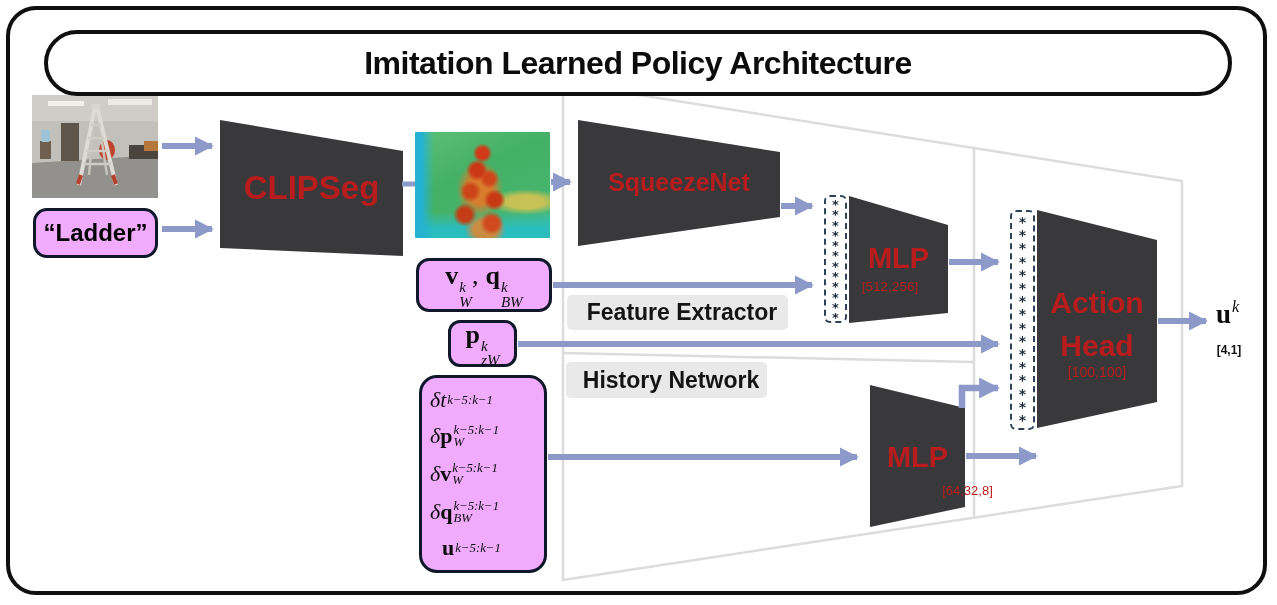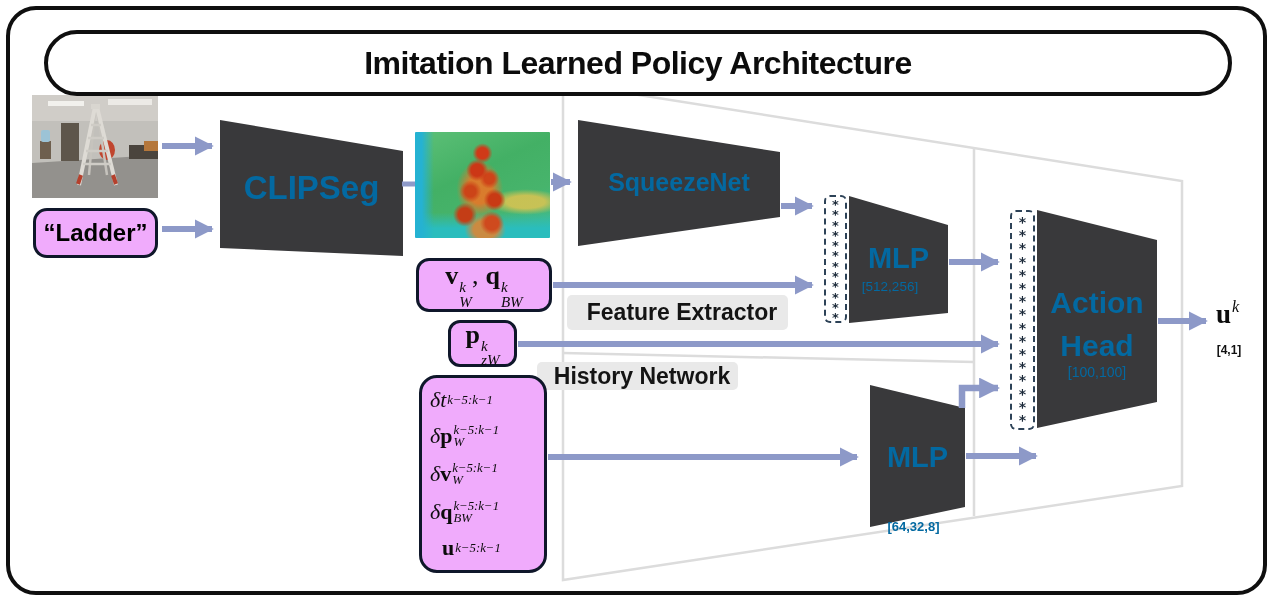--- a/index.html
+++ b/index.html
@@ -11,21 +11,21 @@
   .banner{position:absolute;left:44px;top:6px;width:1188px;height:66px;box-sizing:border-box;
           border:4.5px solid #0f0f0f;border-radius:33px;background:#fff;z-index:10;
           display:flex;align-items:center;justify-content:center;margin-top:24px;}
   .banner .t{font-size:32px;font-weight:bold;color:#0c0c0c;letter-spacing:-0.5px;}
   
   svg.layer{position:absolute;left:0;top:0;z-index:2;}
   
   .abs{position:absolute;box-sizing:border-box;}
   
   .blocktext{z-index:5;display:flex;align-items:center;justify-content:center;
-             color:#0369a1;font-weight:bold;text-align:center;}
+             color:#b91c1c;font-weight:bold;text-align:center;}
   
   .inbox{border:3px solid #0f172a;border-radius:14px;background:#f0abfc;z-index:5;
          display:flex;align-items:center;justify-content:center;}
   
   .rlabel{background:#e9e9e9;border-radius:5px;z-index:4;display:flex;align-items:center;
           justify-content:center;font-weight:bold;font-size:23px;color:#141414;padding-left:9px;}
   
   .dashedbox{border:2.5px dashed #2d4257;border-radius:6px;background:#fff;z-index:6;
              display:flex;align-items:flex-start;justify-content:center;}
   .stars{white-space:pre-line;text-align:center;color:#1c2a3a;font-weight:bold;
@@ -132,27 +132,27 @@
     <path d="M962,408 L962,388 L998,388" fill="none" stroke="#8d99c8" stroke-width="6.5" marker-end="url(#ah)"></path>
     <line x1="966" y1="456" x2="1036" y2="456" stroke="#8d99c8" stroke-width="6" marker-end="url(#ah)"></line>
     <line x1="1158" y1="321" x2="1206" y2="321" stroke="#8d99c8" stroke-width="6" marker-end="url(#ah)"></line>
   </svg>
 
   <div class="abs blocktext" style="left:225px;top:140px;width:173px;height:95px;font-size:33px;">CLIPSeg</div>
   <div class="abs blocktext" style="left:580px;top:155px;width:198px;height:55px;font-size:25px;">SqueezeNet</div>
   <div class="abs blocktext" style="left:849px;top:242px;width:99px;height:32px;font-size:29px;">MLP</div>
   <div class="abs blocktext" style="left:849px;top:278px;width:82px;height:16px;font-size:13.5px;font-weight:normal;">[512,256]</div>
   <div class="abs blocktext" style="left:870px;top:441px;width:95px;height:32px;font-size:29px;">MLP</div>
-  <div class="abs blocktext" style="left:866px;top:482px;width:95px;height:16px;font-size:13px;font-weight:bold;margin-top:36px;">[64,32,8]</div>
+  <div class="abs blocktext" style="left:920px;top:482px;width:95px;height:16px;font-size:13px;font-weight:normal;">[64,32,8]</div>
   <div class="abs blocktext" style="left:1037px;top:288px;width:120px;height:30px;font-size:30px;">Action</div>
   <div class="abs blocktext" style="left:1037px;top:331px;width:120px;height:30px;font-size:30px;">Head</div>
   <div class="abs blocktext" style="left:1037px;top:364px;width:120px;height:16px;font-size:14px;font-weight:normal;">[100,100]</div>
 
   <div class="abs rlabel" style="left:567px;top:295px;width:221px;height:35px;">Feature Extractor</div>
-  <div class="abs rlabel" style="left:537px;top:362px;width:201px;height:28px;">History Network</div>
+  <div class="abs rlabel" style="left:566px;top:362px;width:201px;height:36px;">History Network</div>
 
   <div class="abs dashedbox" style="left:824px;top:195px;width:23px;height:128px;">
     <div class="stars stars1">*
 *
 *
 *
 *
 *
 *
 *

